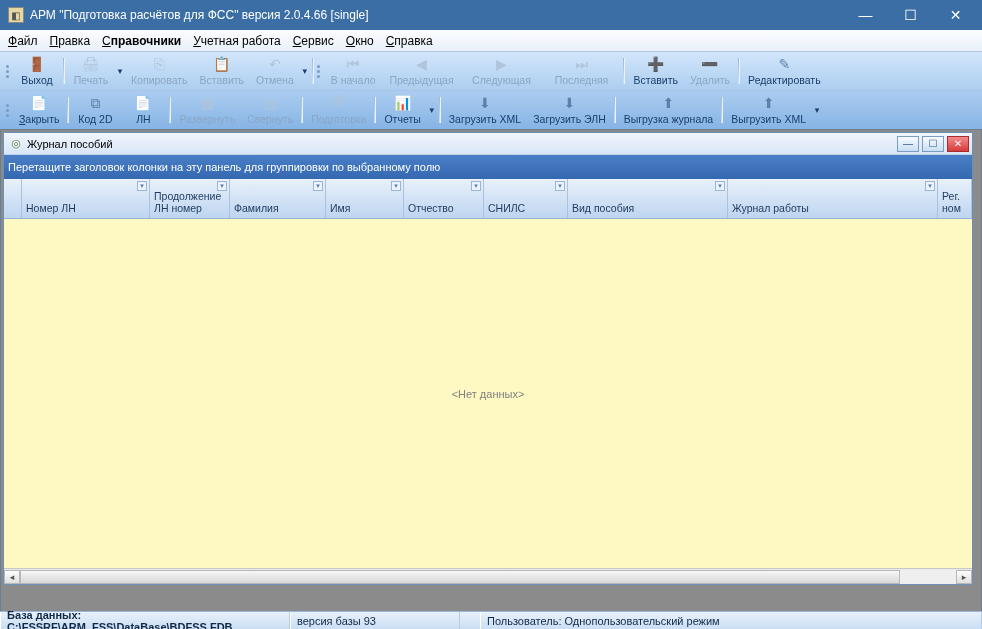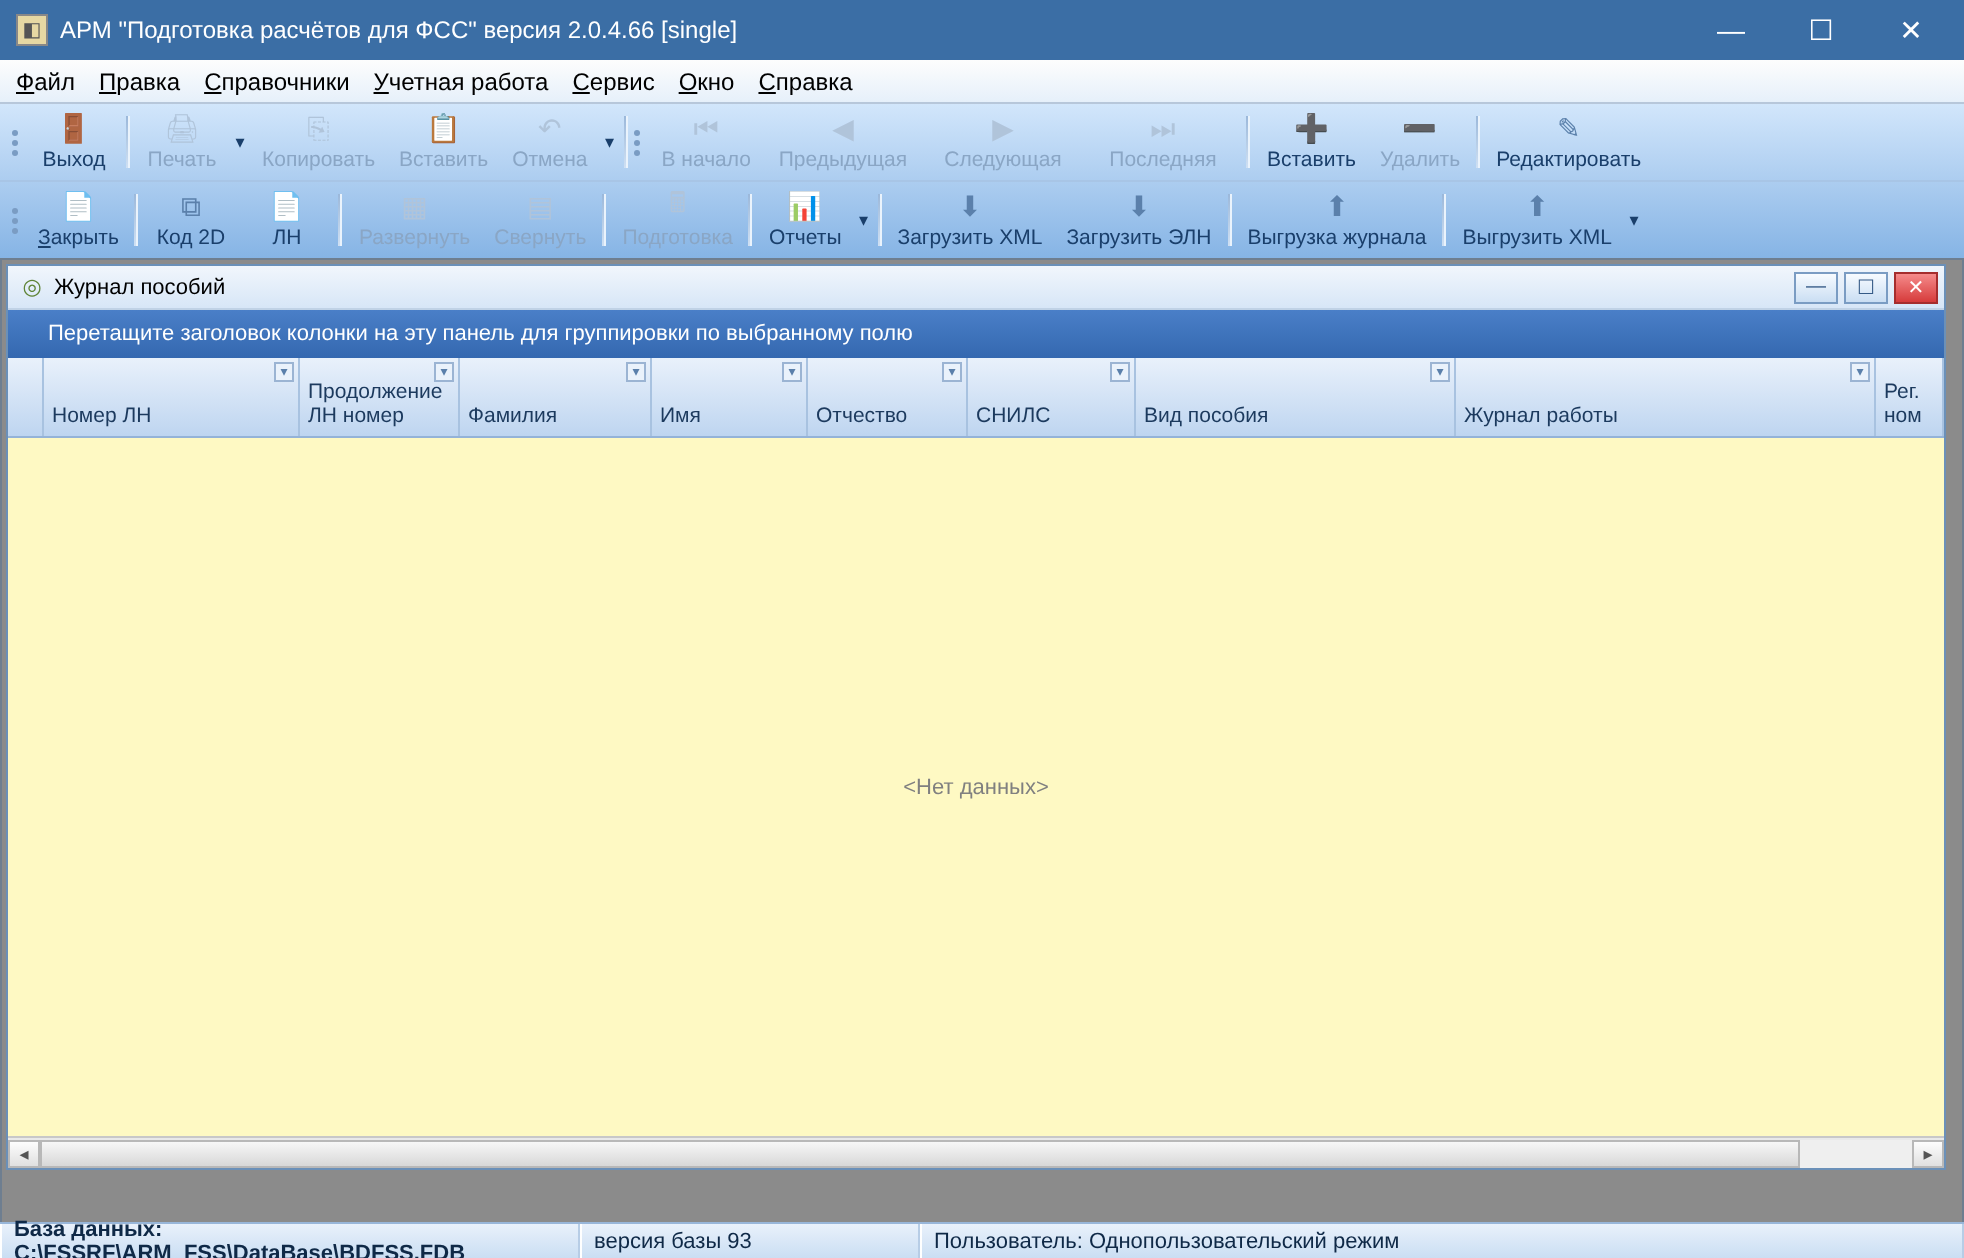--- a/index.html
+++ b/index.html
@@ -25,40 +25,40 @@
 .tb-btn.disabled .icon { color:#b0c4da; }
 .tb-sep { width: 2px; margin: 4px 2px; background: linear-gradient(#9bb8da,#cfe0f3); border-right:1px solid #eaf3fc; }
 .tb-dd { width:10px; display:flex;align-items:center;justify-content:center;color:#1a3f6b;font-size:9px; }
 .mdi-child { position:absolute; left:4px; top:150px; width:974px; height:457px; background:#fff; border:1px solid #6b90b8; display:flex; flex-direction:column; }
 .mdi-title { height: 22px; background: linear-gradient(#f1f6fc,#d7e6f7); display:flex; align-items:center; padding:0 3px 0 5px; font-size:11px; border-bottom:1px solid #c0d2e6; }
 .mdi-title .mdi-icon { width:14px;height:14px;margin-right:4px;display:flex;align-items:center;justify-content:center;font-size:11px;color:#5f8436; }
 .mdi-title .mdi-text { flex:1; }
 .mdi-title .mdi-btn { width:22px;height:16px;border:1px solid #7a9cc3;background:linear-gradient(#f7fbff,#cadef3);margin-left:3px;display:flex;align-items:center;justify-content:center;font-size:10px;color:#355a86; }
 .mdi-title .mdi-btn.close { background:linear-gradient(#f58b8b,#d63b3b);color:#fff;border-color:#a52d2d; }
 
-.group-panel { background: linear-gradient(#4a7fc8,#3468b0); color:#fff; font-size:11px; padding:6px 20px; }
+.group-panel { background: linear-gradient(#4a7fc8,#3468b0); color:#fff; font-size:11px; padding:6px 4px; }
 
 .grid-header { display:flex; background: linear-gradient(#e9f1fb,#bed5f0); border-bottom:1px solid #94b3d8; height:40px; font-size:10.5px; color:#1c3a5e; }
 .grid-header .gh-indicator { width:18px; border-right:1px solid #a8c2e0; background: linear-gradient(#e9f1fb,#bed5f0); }
 .grid-header .gh-col { position:relative; border-right:1px solid #a8c2e0; padding:4px 4px; display:flex; align-items:flex-end; }
 .gh-col .filter-icon { position:absolute; top:2px; right:2px; width:10px;height:10px;border:1px solid #9bb4d3;background:#eaf2fb;font-size:7px;display:flex;align-items:center;justify-content:center;color:#5b80ab; }
 
 .grid-body { flex:1; position:relative; background:#fef9c3; overflow:hidden; }
 .no-data { position:absolute; left:50%; top:50%; transform:translate(-50%,-50%); color:#808080; font-size:11px; }
 
 .grid-hscroll { height:16px; background:#e9e9e9; border-top:1px solid #c8c8c8; position:relative; display:flex; align-items:center; }
 .hscroll-btn { width:16px;height:14px;border:1px solid #b8b8b8;background:linear-gradient(#fdfdfd,#e0e0e0);display:flex;align-items:center;justify-content:center;font-size:9px;color:#555; }
 .hscroll-track { flex:1;height:14px;position:relative;background:#efefef; }
 .hscroll-thumb { position:absolute;left:0;top:0;height:100%;width:94%;background:linear-gradient(#f7f7f7,#d8d8d8);border:1px solid #b8b8b8; }
 
 .statusbar { position:absolute; left:0; bottom:0; width:100%; height:18px; background:linear-gradient(#e9f1fb,#cadef3); border-top:1px solid #98b6d9; display:flex; font-size:11px; color:#0f2947; align-items:center; }
 .status-pane { padding:0 6px; height:100%; display:flex; align-items:center; border-right:1px solid #b7cde6; border-left:1px solid #fff; }
 .status-pane.db { width:290px;font-weight:bold; }
 .status-pane.ver { width:170px; }
-.status-pane.user { flex:1; }
+.status-pane.user { flex:1;margin-left:20px; }
 
 
 .outer { display:flex; flex-direction:column; width:982px; height:629px; position:relative; background:#9fc0e6; }
 .workspace { flex:1; position:relative; background:#8b8b8b; border:1px solid #6e7e90; margin:0; }
 </style>
 </head>
 <body>
 
 <div class="outer">
 
@@ -68,21 +68,21 @@
     <div class="win-controls">
       <div class="win-btn">—</div>
       <div class="win-btn">☐</div>
       <div class="win-btn">✕</div>
     </div>
   </div>
 
   <div class="menubar">
     <div class="menu-item"><span>Ф</span><b style="font-weight:normal">айл</b></div>
     <div class="menu-item"><span>П</span><b style="font-weight:normal">равка</b></div>
-    <div class="menu-item"><span>С</span><b style="font-weight:normal">правочники</b></div>
+    <div class="menu-item"><span>С</span><b style="font-weight:bold">правочники</b></div>
     <div class="menu-item"><span>У</span><b style="font-weight:normal">четная работа</b></div>
     <div class="menu-item"><span>С</span><b style="font-weight:normal">ервис</b></div>
     <div class="menu-item"><span>О</span><b style="font-weight:normal">кно</b></div>
     <div class="menu-item"><span>С</span><b style="font-weight:normal">правка</b></div>
   </div>
 
   <div class="toolbar-area">
     <div class="toolbar-row">
       <div class="tb-grip">
           <i></i>

